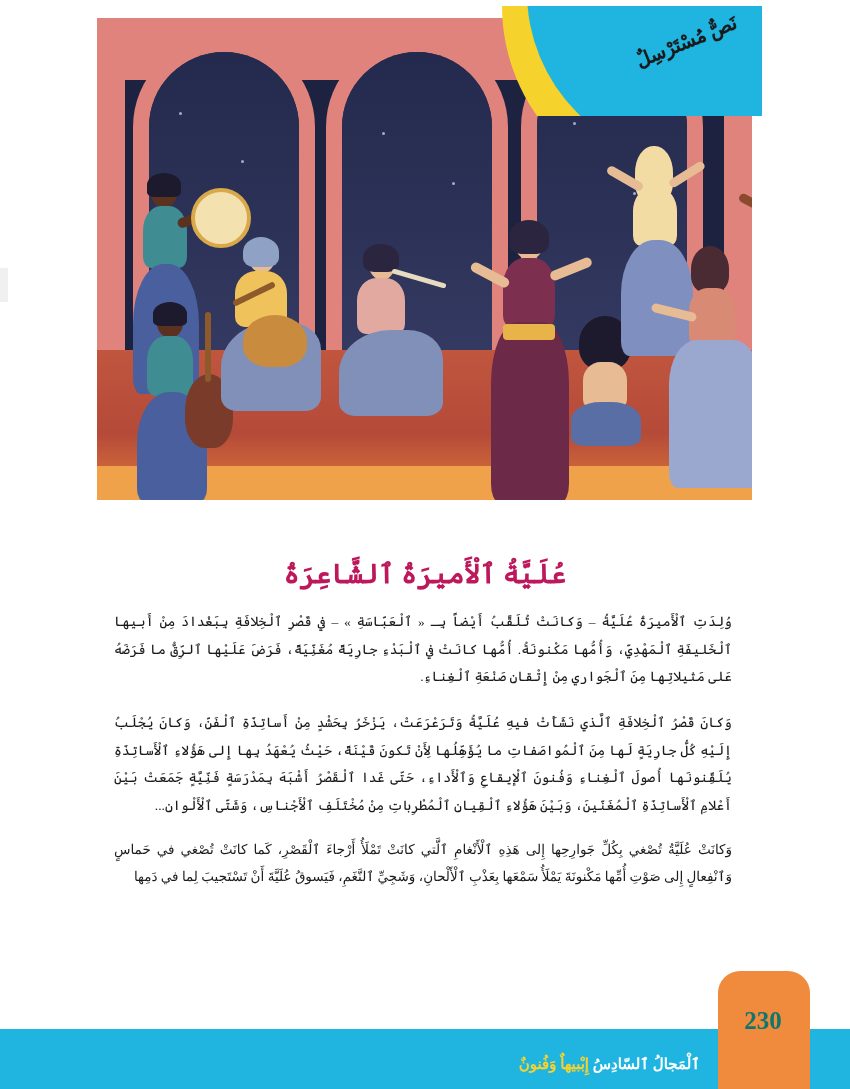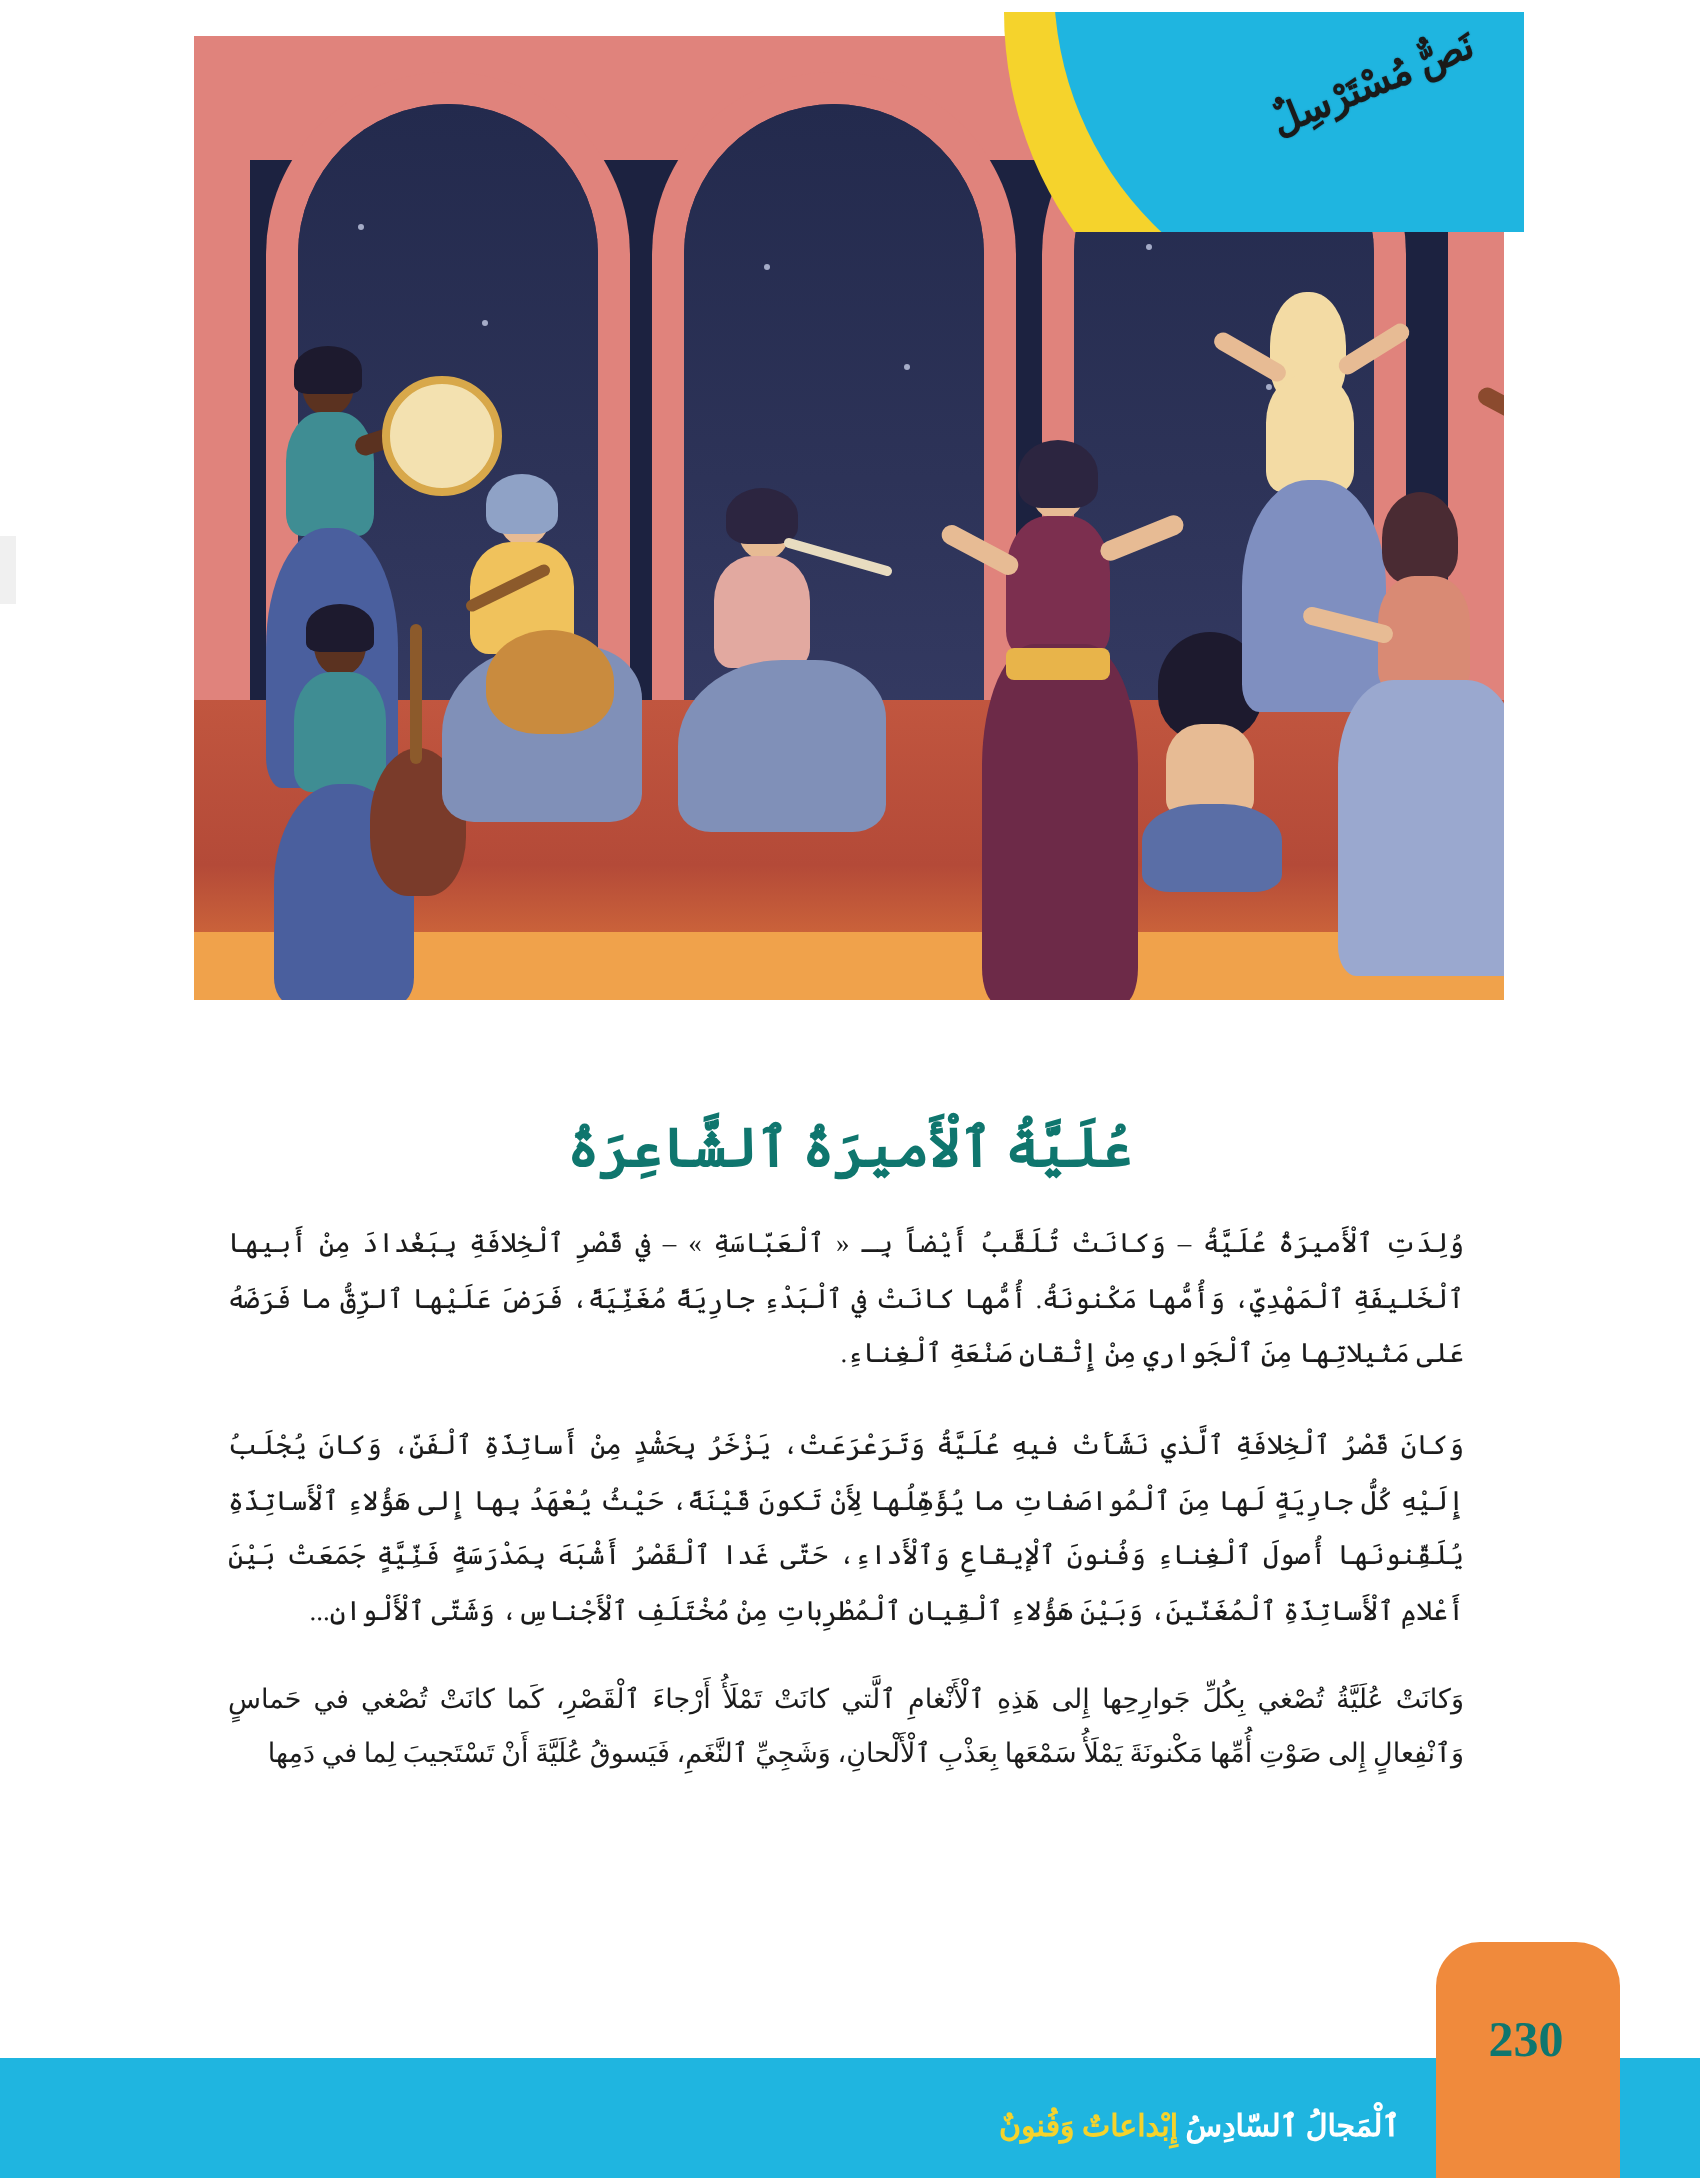--- a/index.html
+++ b/index.html
@@ -142,21 +142,21 @@
     border-radius: 3px;
   }
 
   
   .page-title {
     position: absolute;
     top: 540px;
     left: 0;
     width: 850px;
     text-align: center;
-    color: #0f766e;
+    color: #be185d;
     font-size: 27px;
     font-weight: bold;
     letter-spacing: 0;
   }
   .body-text {
     position: absolute;
     top: 608px;
     right: 118px;
     width: 618px;
     color: #1b1b1b;
@@ -341,14 +341,14 @@
   <p class="para p1">وُلِدَتِ ٱلْأَميرَةُ عُلَيَّةُ – وَكانَتْ تُلَقَّبُ أَيْضاً بِـ « ٱلْعَبّاسَةِ » – في قَصْرِ ٱلْخِلافَةِ بِبَغْدادَ مِنْ أَبيها ٱلْخَليفَةِ ٱلْمَهْدِيِّ، وَأُمُّها مَكْنونَةُ. أُمُّها كانَتْ في ٱلْبَدْءِ جارِيَةً مُغَنِّيَةً، فَرَضَ عَلَيْها ٱلرِّقُّ ما فَرَضَهُ عَلى مَثيلاتِها مِنَ ٱلْجَواري مِنْ إِتْقانِ صَنْعَةِ ٱلْغِناءِ.</p>
   <p class="para">وَكانَ قَصْرُ ٱلْخِلافَةِ ٱلَّذي نَشَأَتْ فيهِ عُلَيَّةُ وَتَرَعْرَعَتْ، يَزْخَرُ بِحَشْدٍ مِنْ أَساتِذَةِ ٱلْفَنِّ، وَكانَ يُجْلَبُ إِلَيْهِ كُلُّ جارِيَةٍ لَها مِنَ ٱلْمُواصَفاتِ ما يُؤَهِّلُها لِأَنْ تَكونَ قَيْنَةً، حَيْثُ يُعْهَدُ بِها إِلى هَؤُلاءِ ٱلْأَساتِذَةِ يُلَقِّنونَها أُصولَ ٱلْغِناءِ وَفُنونَ ٱلْإيقاعِ وَٱلْأَداءِ، حَتّى غَدا ٱلْقَصْرُ أَشْبَهَ بِمَدْرَسَةٍ فَنِّيَّةٍ جَمَعَتْ بَيْنَ أَعْلامِ ٱلْأَساتِذَةِ ٱلْمُغَنّينَ، وَبَيْنَ هَؤُلاءِ ٱلْقِيانِ ٱلْمُطْرِباتِ مِنْ مُخْتَلَفِ ٱلْأَجْناسِ، وَشَتّى ٱلْأَلْوانِ...</p>
   <p class="para">وَكانَتْ عُلَيَّةُ تُصْغي بِكُلِّ جَوارِحِها إِلى هَذِهِ ٱلْأَنْغامِ ٱلَّتي كانَتْ تَمْلَأُ أَرْجاءَ ٱلْقَصْرِ، كَما كانَتْ تُصْغي في حَماسٍ وَٱنْفِعالٍ إِلى صَوْتِ أُمِّها مَكْنونَةَ يَمْلَأُ سَمْعَها بِعَذْبِ ٱلْأَلْحانِ، وَشَجِيِّ ٱلنَّغَمِ، فَيَسوقُ عُلَيَّةَ أَنْ تَسْتَجيبَ لِما في دَمِها</p>
 </div>
 
 <div class="footer-bar"></div>
 <div class="page-tab"></div>
 <div class="page-number">230</div>
 <div class="footer-text">
   <span>ٱلْمَجالُ ٱلسّادِسُ</span>
-  <span class="sub">إِبْداعاتٌ وَفُنونٌ</span>
+  <span class="sub">إِبْبيهاٌ وَفُنونٌ</span>
 </div>
 
 </body></html>

